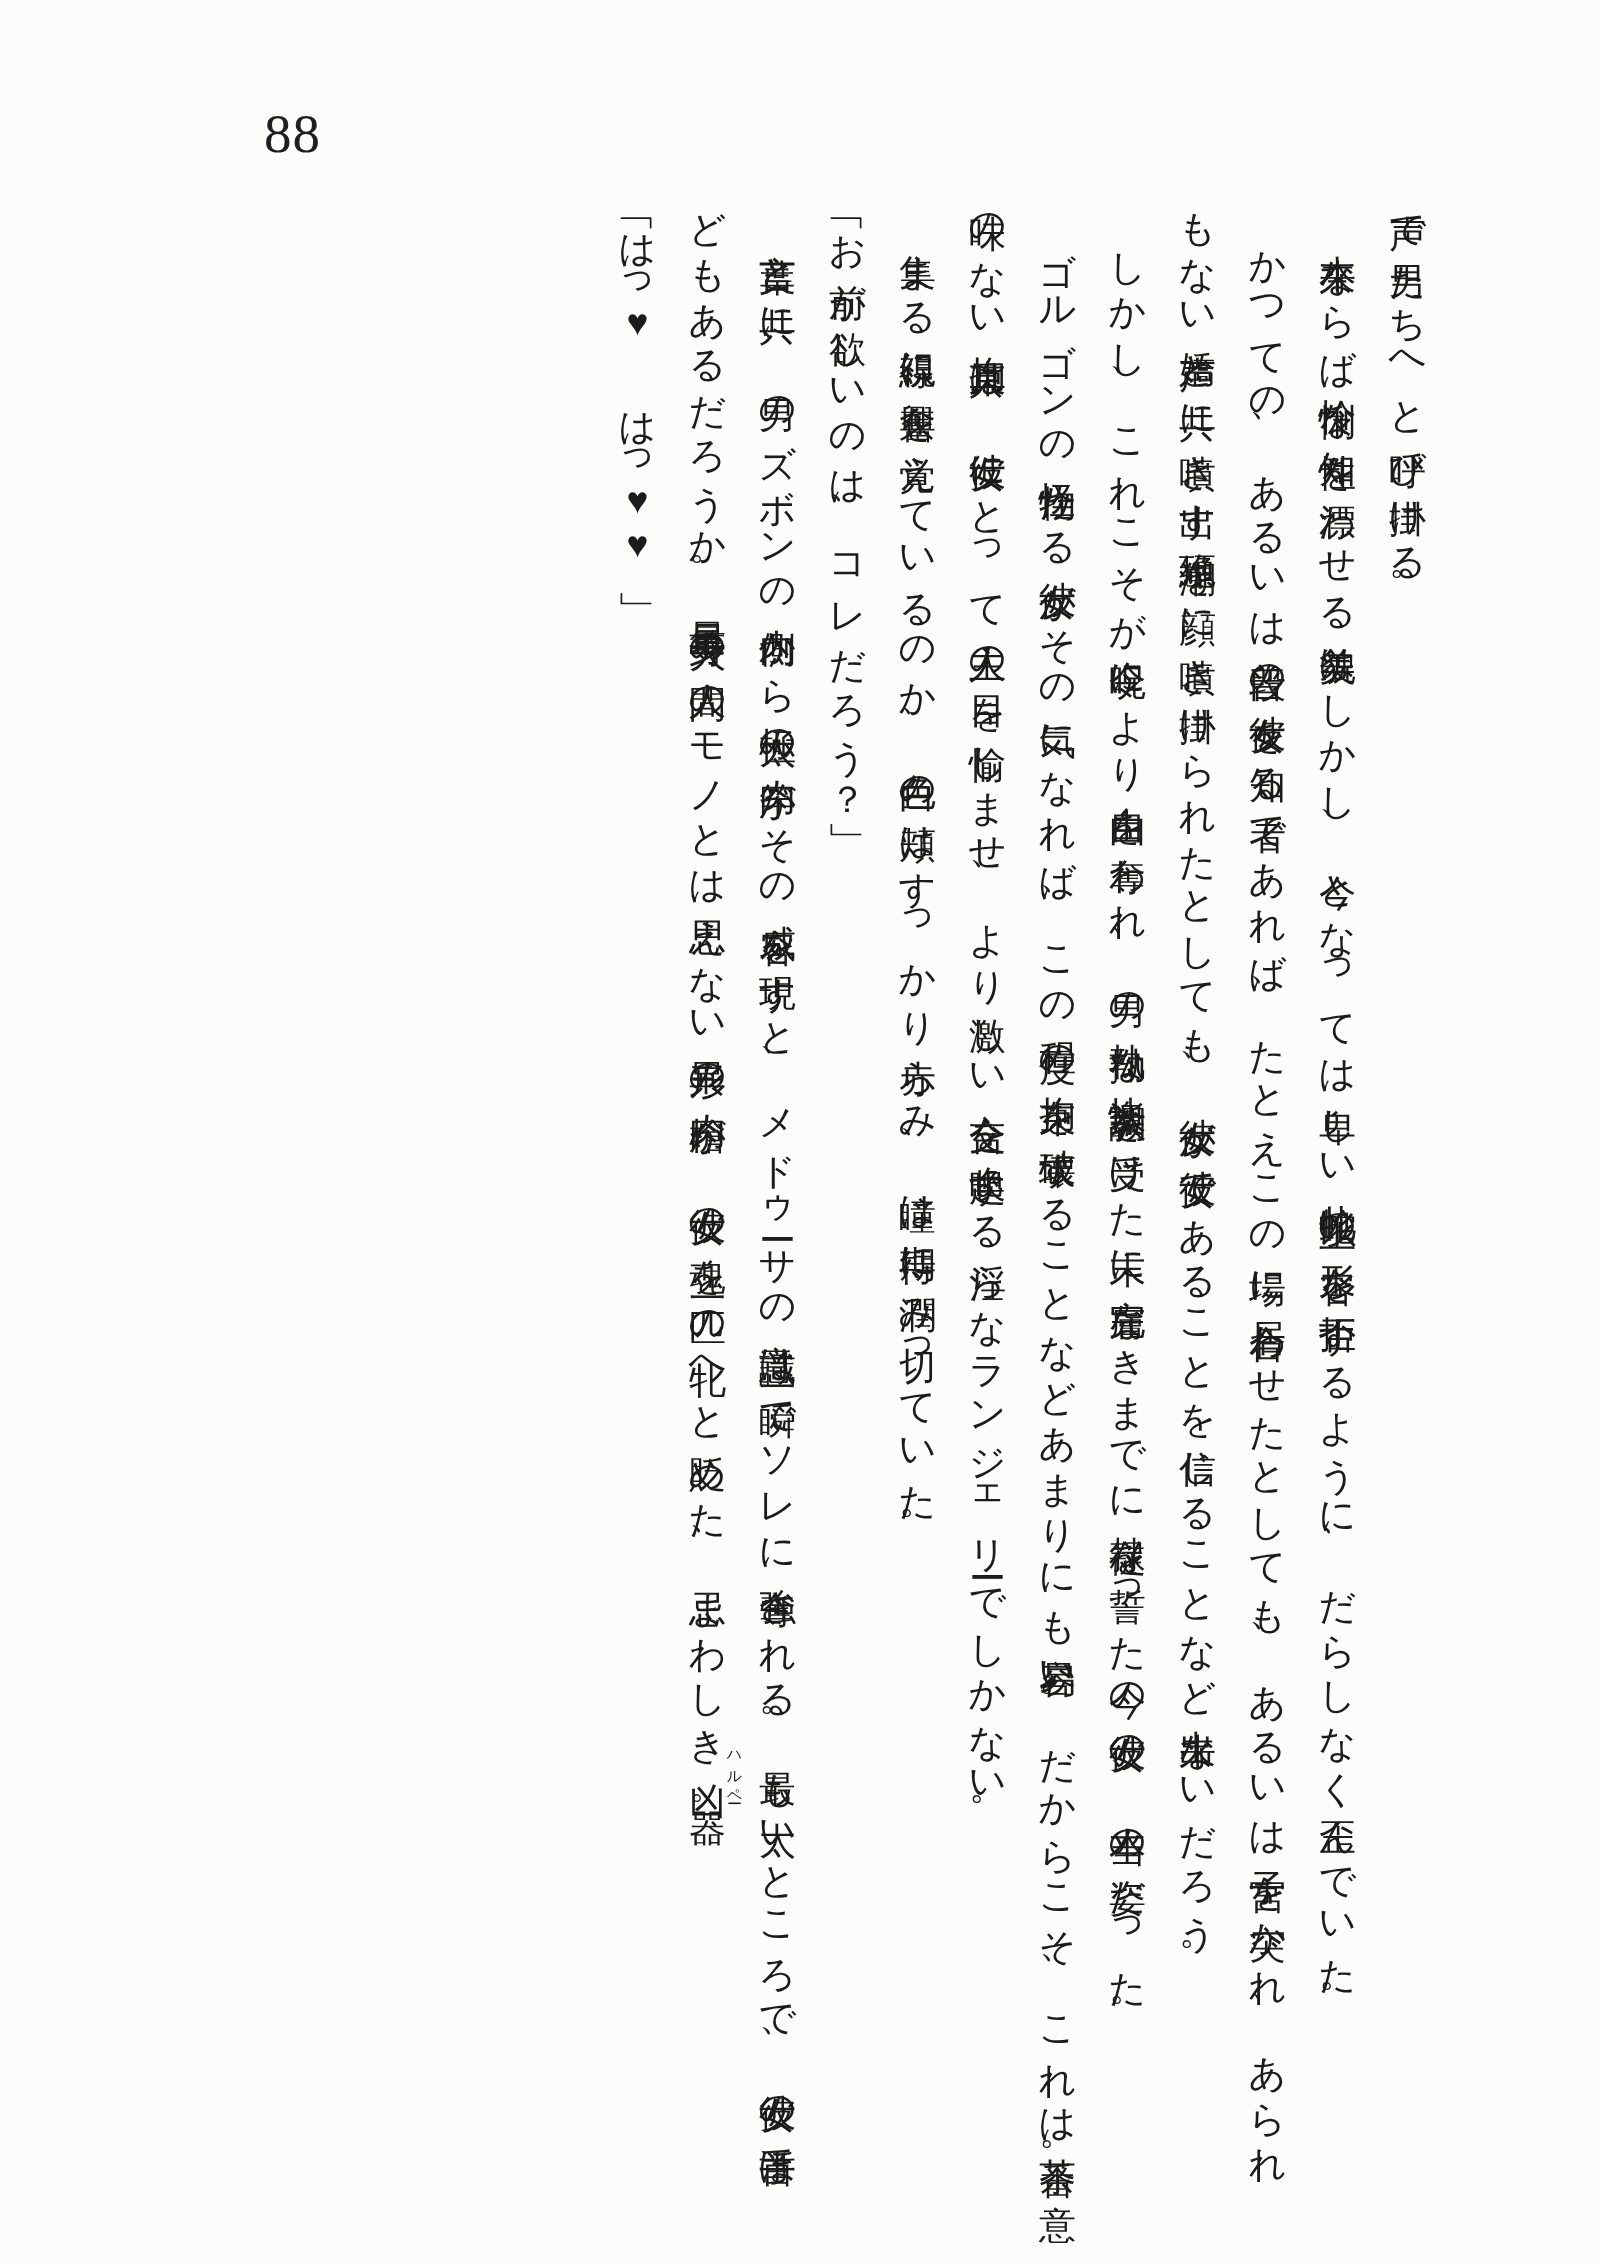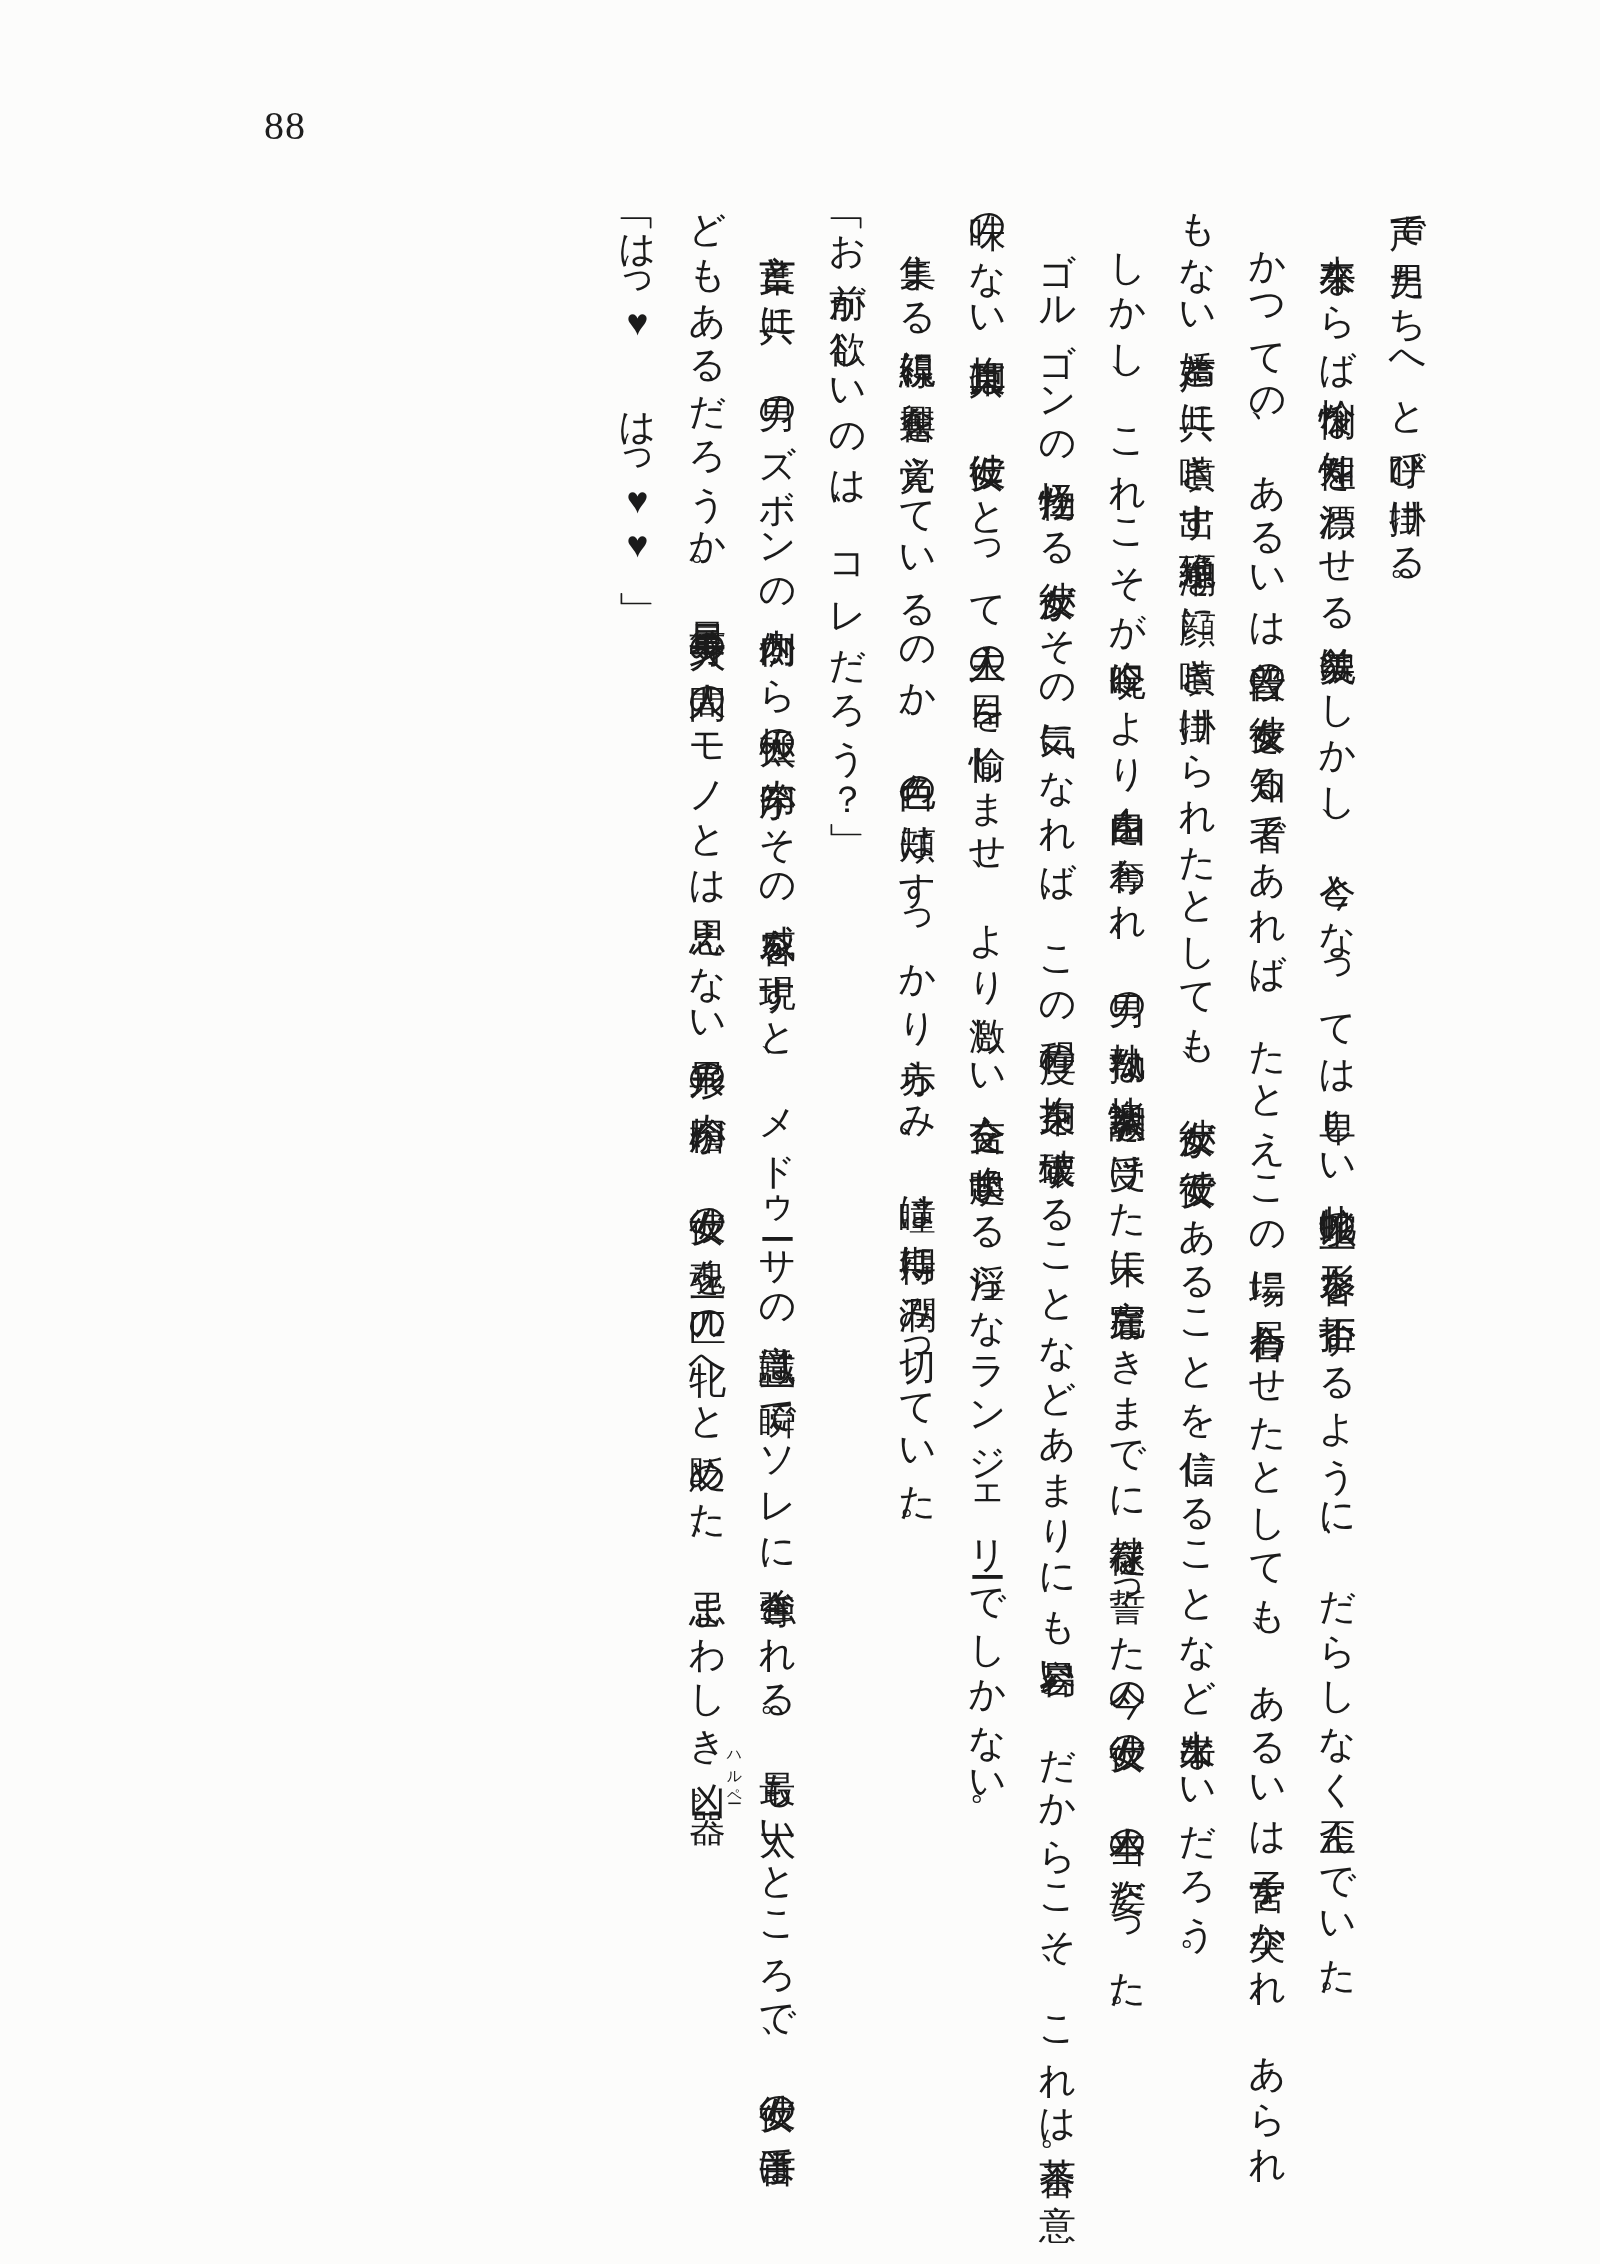--- a/index.html
+++ b/index.html
@@ -15,21 +15,21 @@
     font-family: "Liberation Serif", "DejaVu Serif", serif;
   }
   .page {
     position: absolute;
     inset: 0;
   }
   .page-number {
     position: absolute;
     top: 106px;
     left: 264px;
-    font-size: 40px;
+    font-size: 55px;
     color: #1e1e1e;
     letter-spacing: 1px;
     line-height: 1;
   }
   .text-block {
     position: absolute;
     top: 186px;
     right: 158px;
     height: 1996px;
     writing-mode: vertical-rl;

